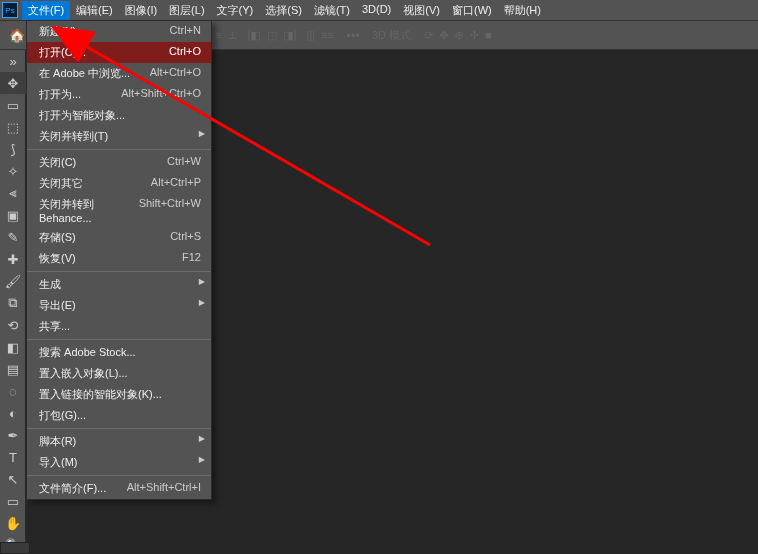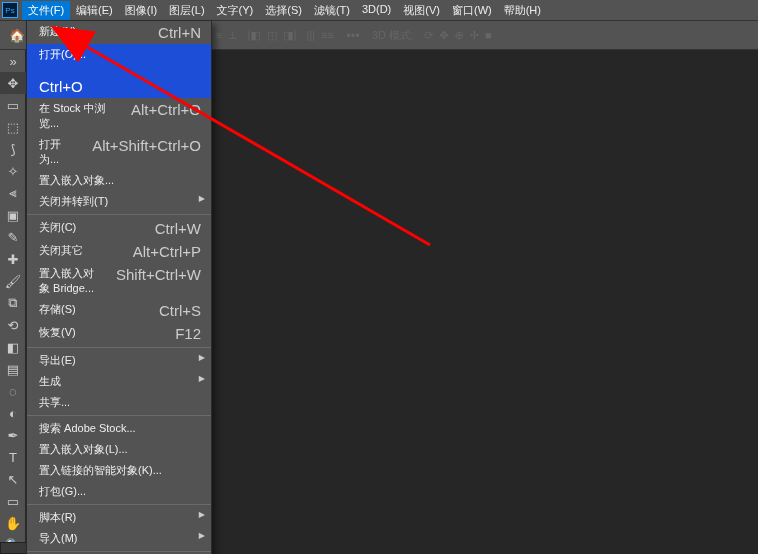--- a/index.html
+++ b/index.html
@@ -97,28 +97,28 @@
   border: 1px solid #2b2b2b;
   box-shadow: 4px 4px 6px rgba(0,0,0,0.4);
   z-index: 100;
 }
 .dd-item {
   display: flex; justify-content: space-between;
   padding: 3px 10px 3px 12px;
   color: #eee;
   cursor: default;
 }
-.dd-item.hl { background: #1d4ed8; color:#fff;flex-direction:column; }
+.dd-item.hl { background: #7f1d1d; color:#fff; }
 .dd-sep { height: 1px; background: #6a6a6a; margin: 2px 0; }
 .dd-item.has-sub::after {
   content: "▶"; font-size: 8px; color: #ccc;
   position: absolute; right: 6px;
 }
-.dd-item { position: relative; gap: 16px; }
-.dd-sc { color: #ccc; font-size: 15px; }
+.dd-item { position: relative; }
+.dd-sc { color: #ccc; font-size: 11px; }
 .dd-item.hl .dd-sc { color:#fff; }
 
 
 .arrow-svg {
   position: absolute; left:0; top:0;
   width: 758px; height: 554px;
   z-index: 200;
   pointer-events: none;
 }
 
@@ -221,60 +221,60 @@
 <div class="dropdown" id="dropdown">
     <div class="dd-item">
       <span>新建(N)...</span>
       <span class="dd-sc">Ctrl+N</span>
     </div>
     <div class="dd-item hl">
       <span>打开(O)...</span>
       <span class="dd-sc">Ctrl+O</span>
     </div>
     <div class="dd-item">
-      <span>在 Stock 中浏览...</span>
+      <span>在 Adobe 中浏览...</span>
       <span class="dd-sc">Alt+Ctrl+O</span>
     </div>
     <div class="dd-item">
       <span>打开为...</span>
       <span class="dd-sc">Alt+Shift+Ctrl+O</span>
     </div>
     <div class="dd-item">
-      <span>置入嵌入对象...</span>
+      <span>打开为智能对象...</span>
     </div>
     <div class="dd-item has-sub">
       <span>关闭并转到(T)</span>
     </div>
     <div class="dd-sep"></div>
     <div class="dd-item">
       <span>关闭(C)</span>
       <span class="dd-sc">Ctrl+W</span>
     </div>
     <div class="dd-item">
       <span>关闭其它</span>
       <span class="dd-sc">Alt+Ctrl+P</span>
     </div>
     <div class="dd-item">
-      <span>置入嵌入对象 Bridge...</span>
+      <span>关闭并转到 Behance...</span>
       <span class="dd-sc">Shift+Ctrl+W</span>
     </div>
     <div class="dd-item">
       <span>存储(S)</span>
       <span class="dd-sc">Ctrl+S</span>
     </div>
     <div class="dd-item">
       <span>恢复(V)</span>
       <span class="dd-sc">F12</span>
     </div>
     <div class="dd-sep"></div>
     <div class="dd-item has-sub">
+      <span>生成</span>
+    </div>
+    <div class="dd-item has-sub">
       <span>导出(E)</span>
-    </div>
-    <div class="dd-item has-sub">
-      <span>生成</span>
     </div>
     <div class="dd-item">
       <span>共享...</span>
     </div>
     <div class="dd-sep"></div>
     <div class="dd-item">
       <span>搜索 Adobe Stock...</span>
     </div>
     <div class="dd-item">
       <span>置入嵌入对象(L)...</span>

